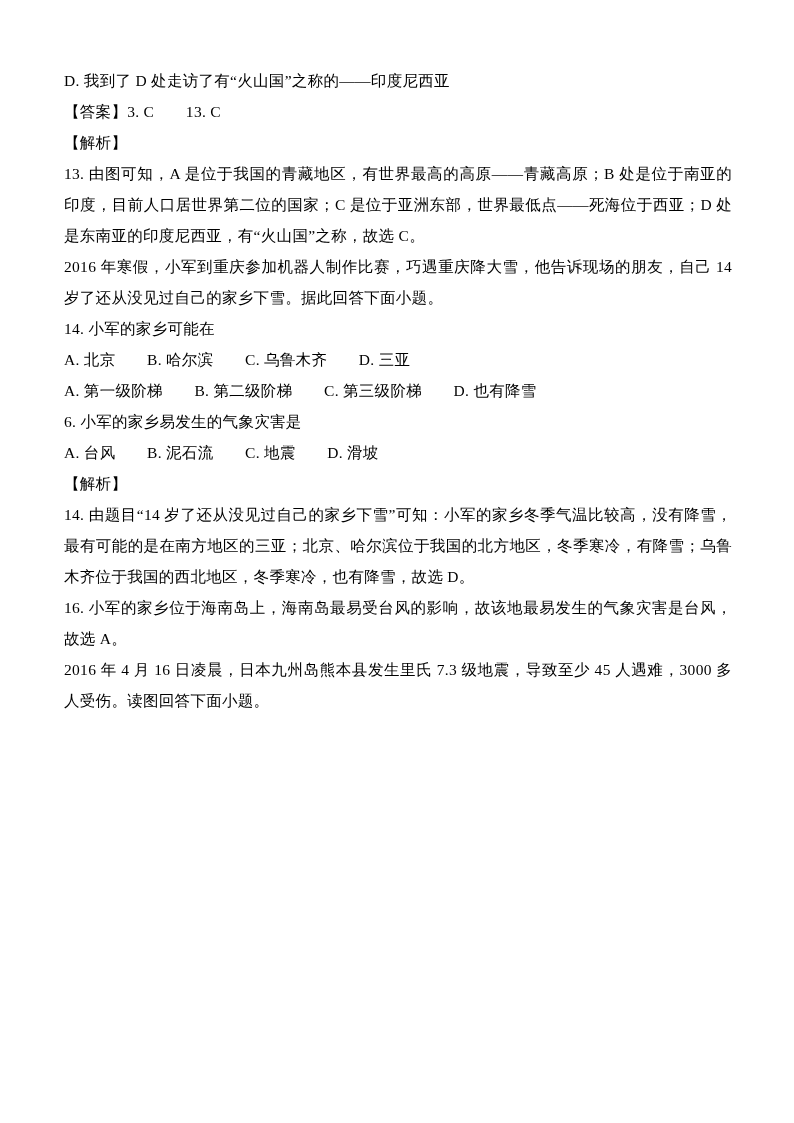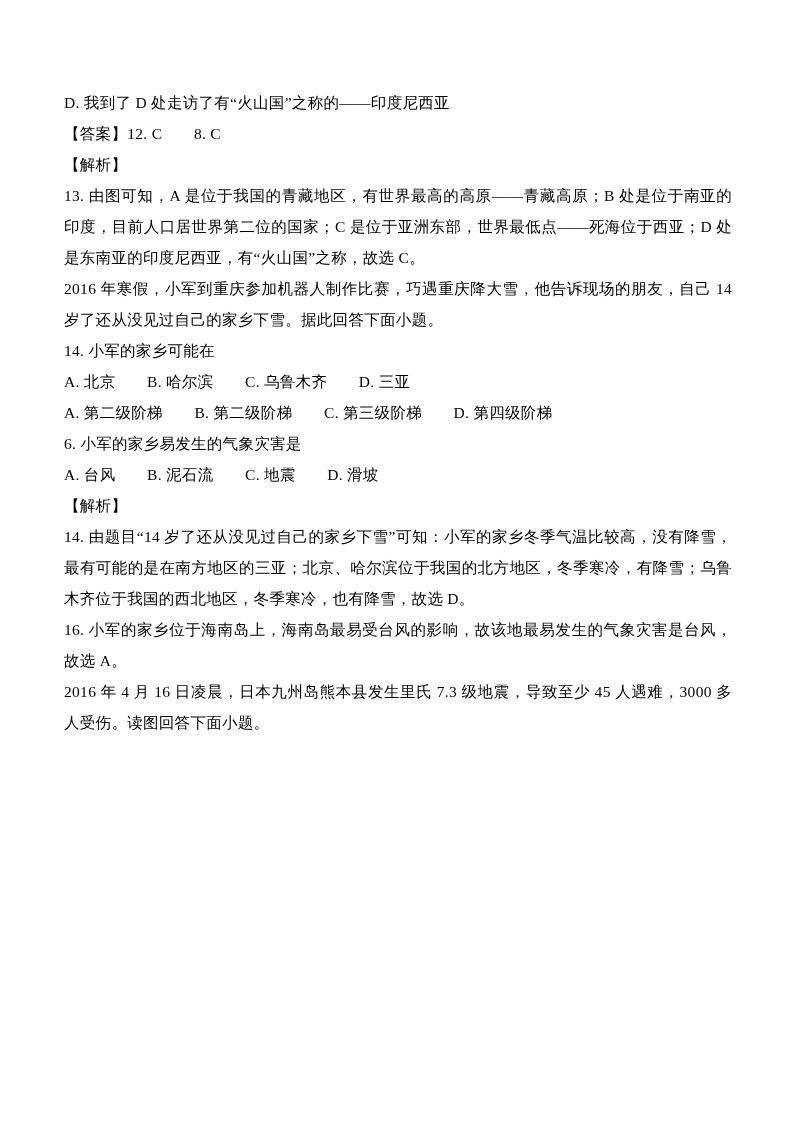--- a/index.html
+++ b/index.html
@@ -11,21 +11,21 @@
     width: 794px;
     height: 1123px;
     overflow: hidden;
     font-family: "Liberation Serif", "DejaVu Serif", serif;
   }
   .page {
     box-sizing: border-box;
     width: 794px;
     height: 1123px;
     background: #ffffff;
-    padding: 87px 62px 40px 64px;
+    padding: 65px 62px 40px 64px;
   }
   .page p {
     margin: 0;
     padding: 0;
     font-size: 15.5px;
     line-height: 31px;
     letter-spacing: 0.3px;
     text-align: justify;
     word-break: break-all;
     white-space: pre-wrap;
@@ -39,35 +39,35 @@
     font-weight: normal;
   }
 </style>
 </head>
 <body>
 
 <div class="page">
 
   <p>D. 我到了 D 处走访了有“火山国”之称的——印度尼西亚</p>
 
-  <p class="red"><span class="label">【答案】</span><span>12. C　　8. C</span></p>
+  <p class="red"><span class="label">【答案】</span><span>3. C　　13. C</span></p>
 
   <p class="red header">【解析】</p>
 
 
   <p class="red">13. 由图可知，A 是位于我国的青藏地区，有世界最高的高原——青藏高原；B 处是位于南亚的印度，目前人口居世界第二位的国家；C 是位于亚洲东部，世界最低点——死海位于西亚；D 处是东南亚的印度尼西亚，有“火山国”之称，故选 C。</p>
 
   <p>2016 年寒假，小军到重庆参加机器人制作比赛，巧遇重庆降大雪，他告诉现场的朋友，自己 14 岁了还从没见过自己的家乡下雪。据此回答下面小题。</p>
 
   <p>14. 小军的家乡可能在</p>
 
   <p>A. 北京　　B. 哈尔滨　　C. 乌鲁木齐　　D. 三亚</p>
 
 
-  <p>A. 第二级阶梯　　B. 第二级阶梯　　C. 第三级阶梯　　D. 第四级阶梯</p>
+  <p>A. 第一级阶梯　　B. 第二级阶梯　　C. 第三级阶梯　　D. 也有降雪</p>
 
   <p>6. 小军的家乡易发生的气象灾害是</p>
 
   <p>A. 台风　　B. 泥石流　　C. 地震　　D. 滑坡</p>
 
 
   <p class="red header">【解析】</p>
 
   <p class="red">14. 由题目“14 岁了还从没见过自己的家乡下雪”可知：小军的家乡冬季气温比较高，没有降雪，最有可能的是在南方地区的三亚；北京、哈尔滨位于我国的北方地区，冬季寒冷，有降雪；乌鲁木齐位于我国的西北地区，冬季寒冷，也有降雪，故选 D。</p>
 

